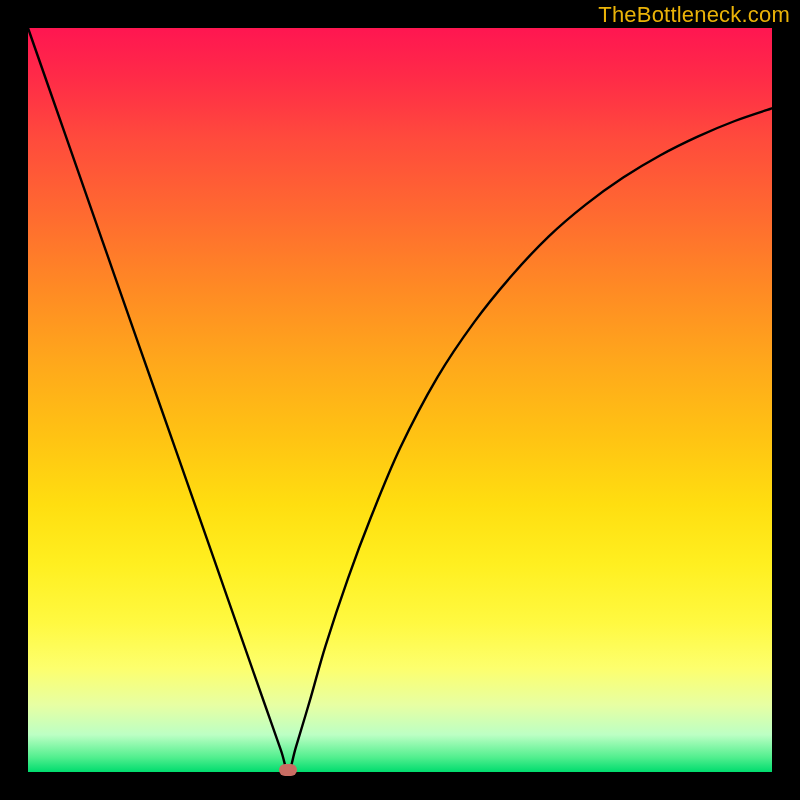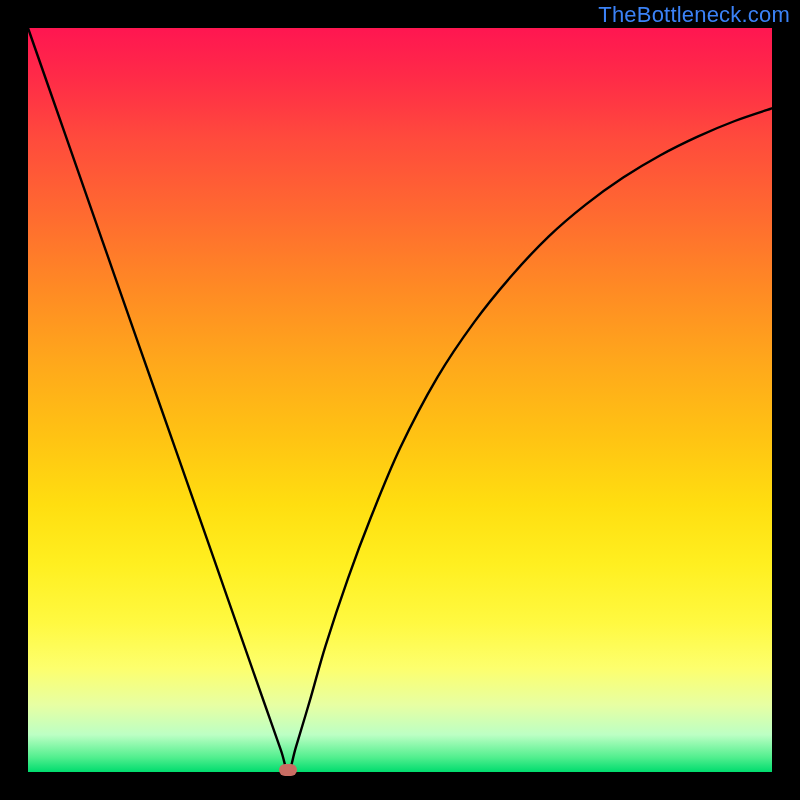--- a/index.html
+++ b/index.html
@@ -16,21 +16,21 @@
     left: 0;
     top: 0;
     width: 800px;
     height: 800px;
     background: #000000;
   }
   .attribution {
     position: absolute;
     top: 2px;
     right: 10px;
-    color: #3b82f6;
+    color: #eab308;
     font-size: 22px;
     font-weight: 500;
     letter-spacing: 0.2px;
     user-select: none;
   }
   .plot-area {
     position: absolute;
     left: 28px;
     top: 28px;
     width: 744px;   

